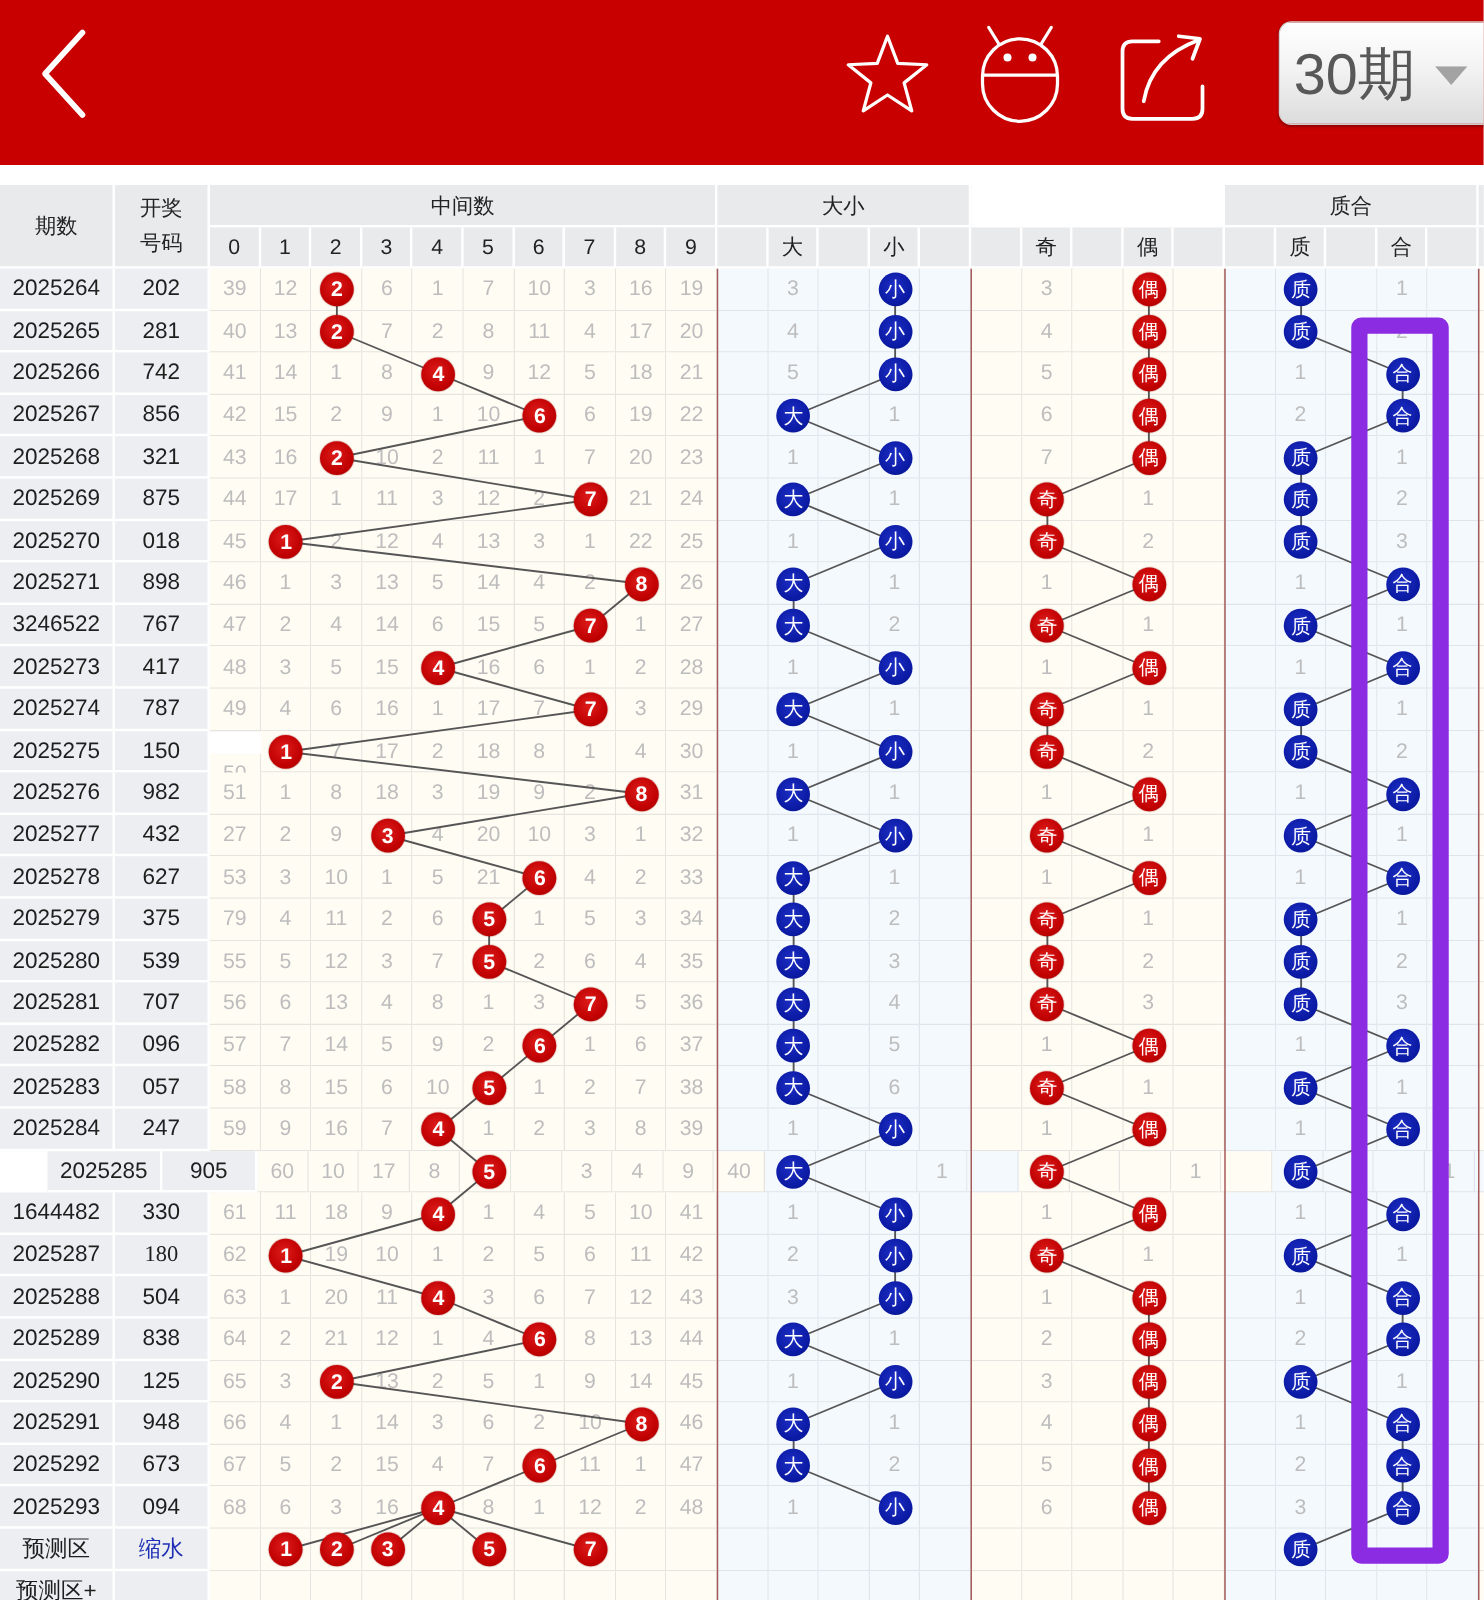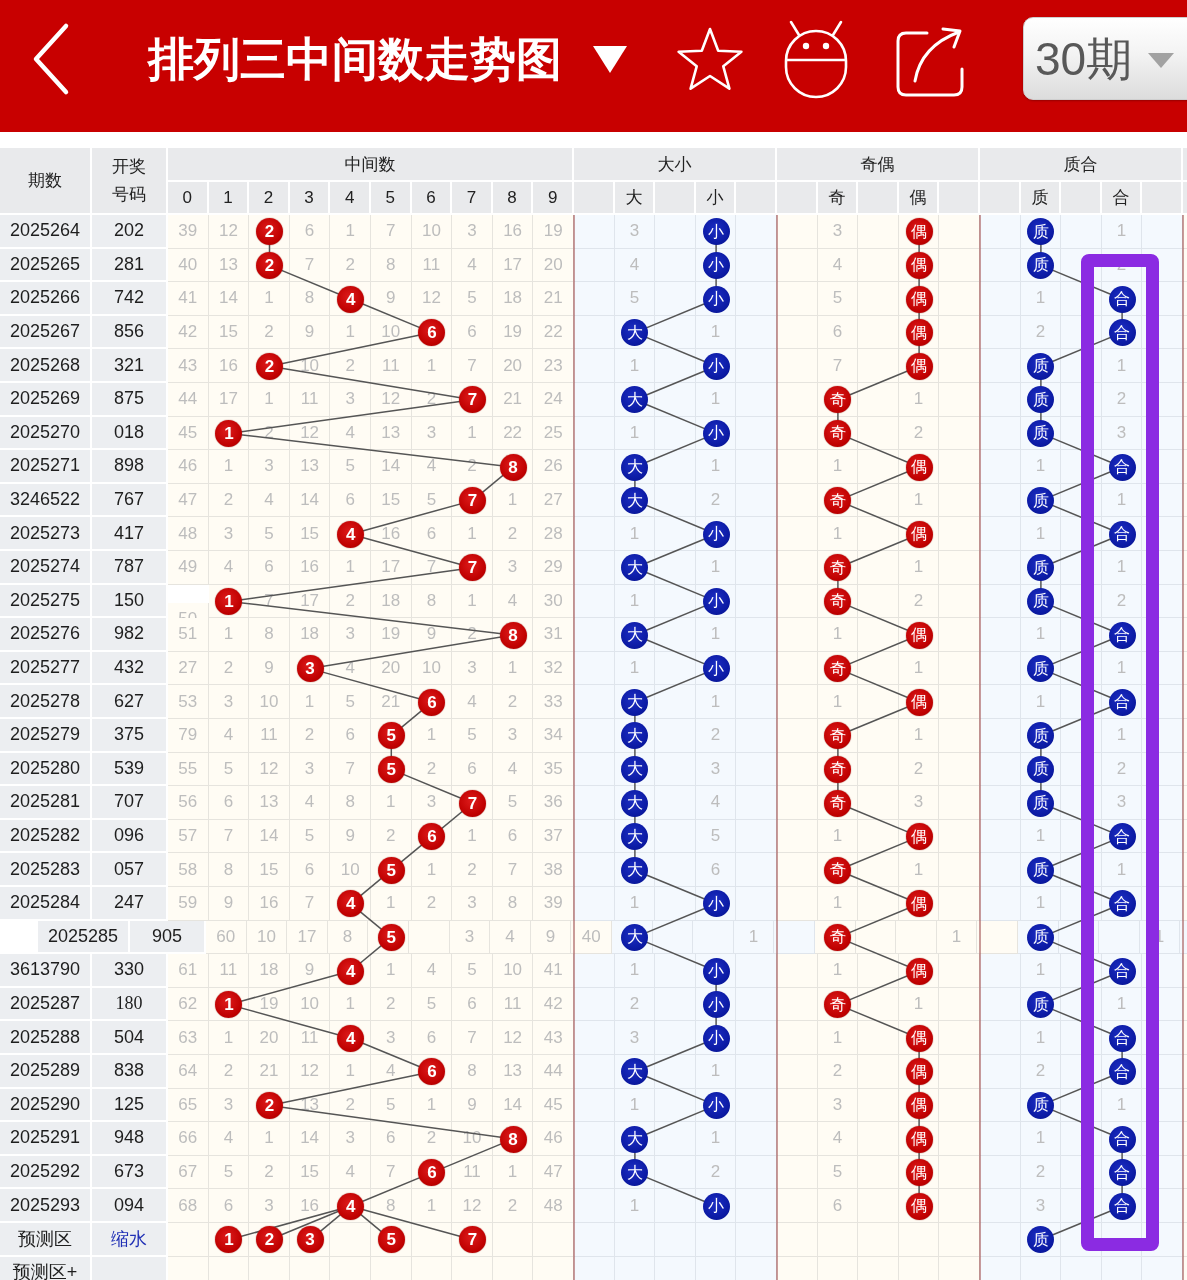--- a/index.html
+++ b/index.html
@@ -41,26 +41,20 @@
 </style>
 </head>
 <body>
 
 <div class="appbar">
   <div class="back-btn">
     <svg width="46" height="74" viewBox="0 0 46 74">
       <polyline points="38,4 8,37 38,70" fill="none" stroke="#ffffff" stroke-width="4.5" stroke-linecap="round" stroke-linejoin="round"></polyline>
     </svg>
   </div>
-  <div class="title-btn">
-    <span class="title-text">排列三中间数走势图</span>
-    <svg class="title-caret" width="36" height="30" viewBox="0 0 36 30">
-      <polygon points="1,2 35,2 18,29" fill="#ffffff"></polygon>
-    </svg>
-  </div>
   <div class="icon-btn" style="left:676px;top:26px">
     <svg width="68" height="66" viewBox="0 0 68 66">
       <polygon points="34,3 42.2,24.7 65.4,25.8 47.3,40.3 53.4,62.7 34,50 14.6,62.7 20.7,40.3 2.6,25.8 25.8,24.7" fill="none" stroke="#ffffff" stroke-width="2.6" stroke-linejoin="round"></polygon>
     </svg>
   </div>
   <div class="icon-btn" style="left:781px;top:18px">
     <svg width="70" height="82" viewBox="0 0 70 82">
       <line x1="18" y1="17" x2="10" y2="4" stroke="#ffffff" stroke-width="2.6" stroke-linecap="round"></line>
       <line x1="52" y1="17" x2="60" y2="4" stroke="#ffffff" stroke-width="2.6" stroke-linecap="round"></line>
       <rect x="5" y="13" width="60" height="66" rx="30" ry="30" fill="none" stroke="#ffffff" stroke-width="2.6"></rect>
@@ -85,21 +79,20 @@
 </div>
 
 <div id="cells-layer">
     <div class="hcell" style="left: 0px; top: 148px; width: 92px; height: 67px;">期数</div>
     <div class="hcell two" style="left: 92px; top: 148px; width: 76px; height: 67px;">
       <span>开奖</span>
       <span>号码</span>
     </div>
     <div class="hcell" style="left: 168px; top: 148px; width: 406px; height: 34px;">中间数</div>
     <div class="hcell" style="left: 574px; top: 148px; width: 203px; height: 34px;">大小</div>
-    <div class="hcell" style="left: 777px; top: 148px; width: 203px; height: 34px;">奇偶</div>
     <div class="hcell" style="left: 980px; top: 148px; width: 203px; height: 34px;">质合</div>
     <div class="hcell" style="left: 1183px; top: 148px; width: 203px; height: 34px;"></div>
     <div class="hcell" style="left: 168px; top: 182px; width: 40.6px; height: 33px;">0</div>
     <div class="hcell" style="left: 208.6px; top: 182px; width: 40.6px; height: 33px;">1</div>
     <div class="hcell" style="left: 249.2px; top: 182px; width: 40.6px; height: 33px;">2</div>
     <div class="hcell" style="left: 289.8px; top: 182px; width: 40.6px; height: 33px;">3</div>
     <div class="hcell" style="left: 330.4px; top: 182px; width: 40.6px; height: 33px;">4</div>
     <div class="hcell" style="left: 371px; top: 182px; width: 40.6px; height: 33px;">5</div>
     <div class="hcell" style="left: 411.6px; top: 182px; width: 40.6px; height: 33px;">6</div>
     <div class="hcell" style="left: 452.2px; top: 182px; width: 40.6px; height: 33px;">7</div>
@@ -1303,21 +1296,21 @@
       <div class="cell blue" style="left: 980px; width: 40.6px;"></div>
       <div class="cell blue" style="left: 1020.6px; width: 40.6px;"></div>
       <div class="cell blue" style="left: 1061.2px; width: 40.6px;"></div>
       <div class="cell blue" style="left: 1101.8px; width: 40.6px;">
         <span class="num">1</span>
       </div>
       <div class="cell blue" style="left: 1142.4px; width: 40.6px;"></div>
       <div class="cell cream" style="left: 1183px; width: 40.6px;"></div>
     </div>
     <div class="row" style="top: 954.2px;">
-      <div class="cell side" style="left: 0px; width: 92px;">3613790</div>
+      <div class="cell side" style="left: 0px; width: 92px;">1644482</div>
       <div class="cell side" style="left: 92px; width: 76px;">330</div>
       <div class="cell cream" style="left: 168px; width: 40.6px;">
         <span class="num">61</span>
       </div>
       <div class="cell cream" style="left: 208.6px; width: 40.6px;">
         <span class="num">11</span>
       </div>
       <div class="cell cream" style="left: 249.2px; width: 40.6px;">
         <span class="num">18</span>
       </div>

